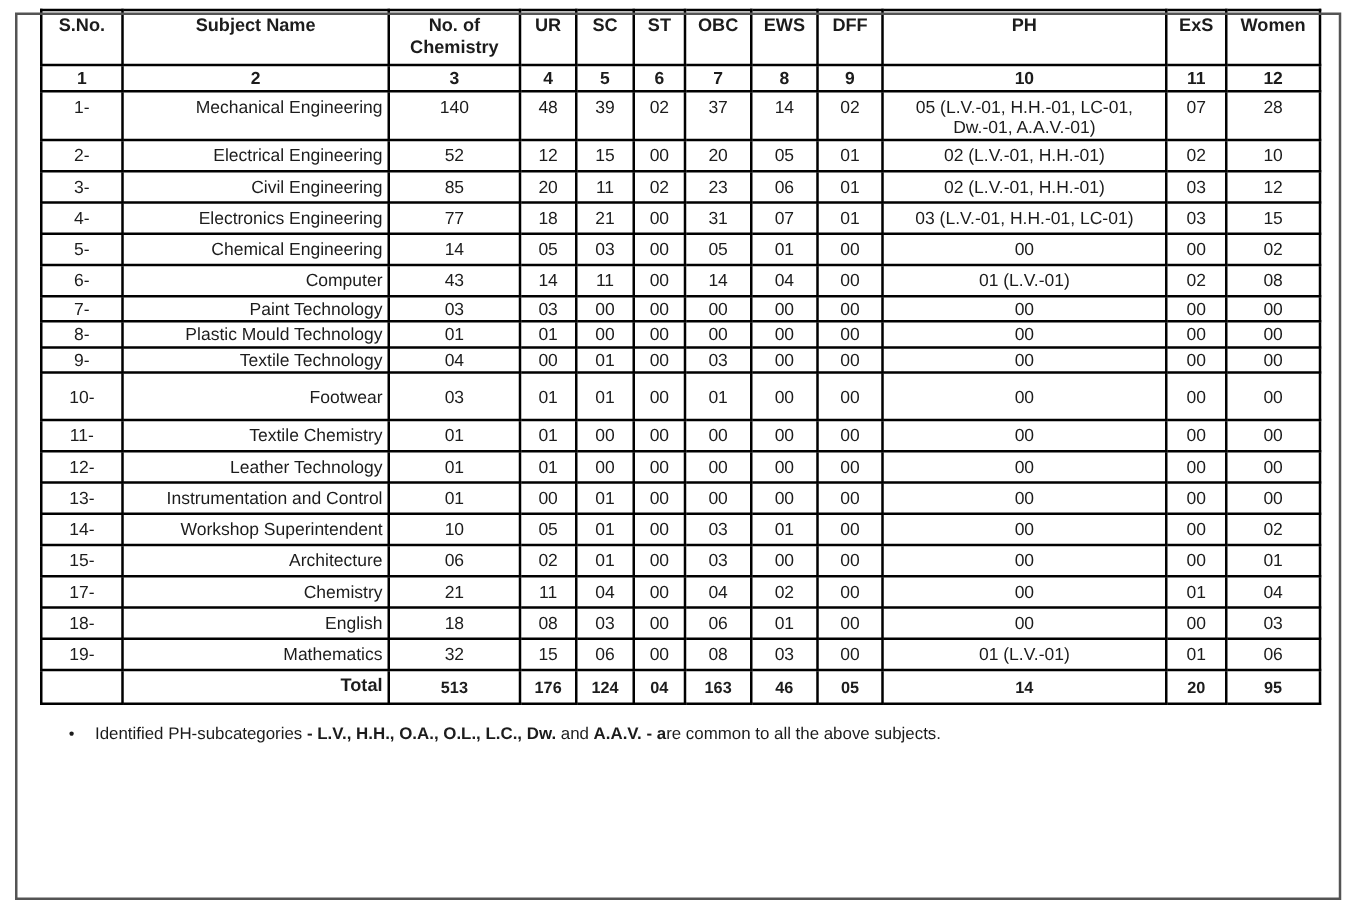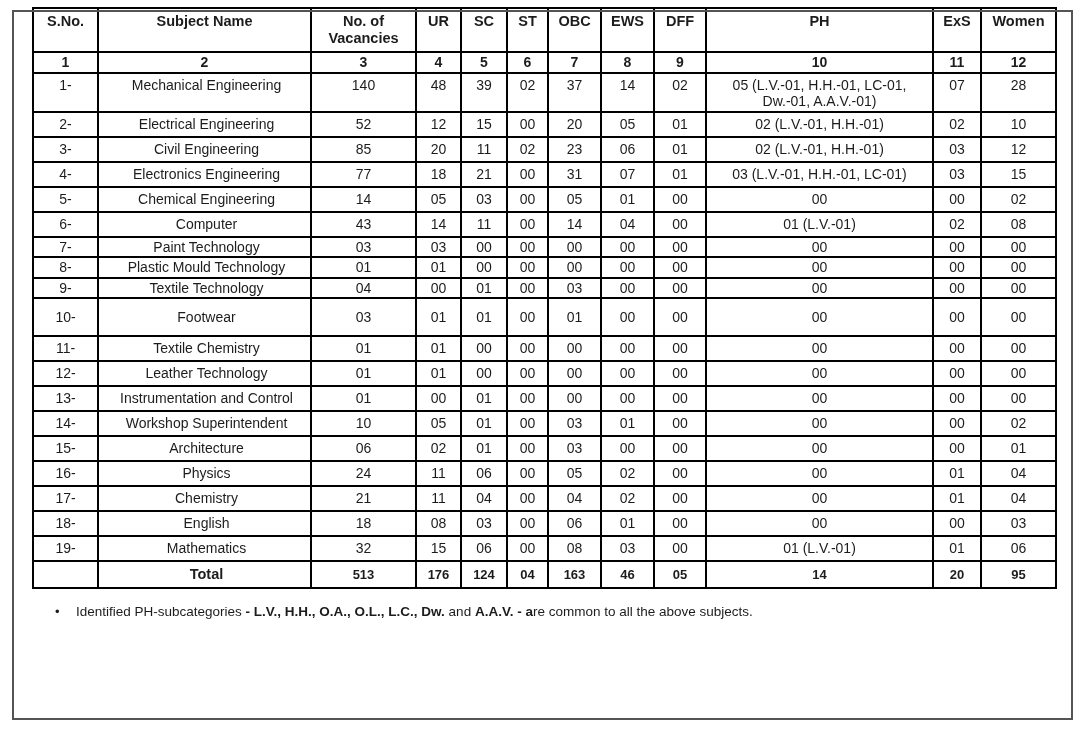--- a/index.html
+++ b/index.html
@@ -61,21 +61,21 @@
   }
   .vacancy-table thead tr.col-heads { height: 44px; }
   .vacancy-table thead tr.col-heads th {
     font-weight: bold;
     vertical-align: top;
     padding-top: 4px;
     font-size: 14.5px;
   }
   .vacancy-table thead tr.col-nums { height: 19px; }
   .vacancy-table thead tr.col-nums td { font-weight: bold; }
-  .vacancy-table td.left, .vacancy-table th.left { text-align: center; padding-left: 8px; }
+  .vacancy-table td.left, .vacancy-table th.left { text-align: right; padding-left: 8px; }
   .vacancy-table tbody tr { height: 25px; }
   .vacancy-table tbody tr:nth-child(1) { height: 37px; }
   .vacancy-table tbody tr:nth-child(1) td { vertical-align: top; padding-top: 3px; }
   .vacancy-table tbody tr:nth-child(7),
   .vacancy-table tbody tr:nth-child(8),
   .vacancy-table tbody tr:nth-child(9) { height: 18px; }
   .vacancy-table tbody tr:nth-child(10) { height: 38px; }
   .vacancy-table tfoot tr { height: 27px; }
   .vacancy-table tfoot td { font-weight: bold; font-size: 13px; }
   .vacancy-table tfoot td.left { font-size: 14.5px; }
@@ -110,21 +110,21 @@
         <col style="width:53px">
         <col style="width:52px">
       <col style="width:227px">
         <col style="width:48px">
         <col style="width:75px">
     </colgroup>
     <thead>
       <tr class="col-heads">
         <th>S.No.</th>
         <th>Subject Name</th>
-        <th>No. of Vacancies</th>
+        <th>No. of Chemistry</th>
         <th>UR</th>
         <th>SC</th>
         <th>ST</th>
         <th>OBC</th>
         <th>EWS</th>
         <th>DFF</th>
         <th>PH</th>
         <th>ExS</th>
         <th>Women</th>
       </tr>
@@ -346,34 +346,20 @@
           <td>06</td>
           <td>02</td>
           <td>01</td>
           <td>00</td>
           <td>03</td>
           <td>00</td>
           <td>00</td>
           <td>00</td>
           <td>00</td>
           <td>01</td>
-        </tr>
-        <tr>
-          <td>16-</td>
-          <td class="left">Physics</td>
-          <td>24</td>
-          <td>11</td>
-          <td>06</td>
-          <td>00</td>
-          <td>05</td>
-          <td>02</td>
-          <td>00</td>
-          <td>00</td>
-          <td>01</td>
-          <td>04</td>
         </tr>
         <tr>
           <td>17-</td>
           <td class="left">Chemistry</td>
           <td>21</td>
           <td>11</td>
           <td>04</td>
           <td>00</td>
           <td>04</td>
           <td>02</td>

